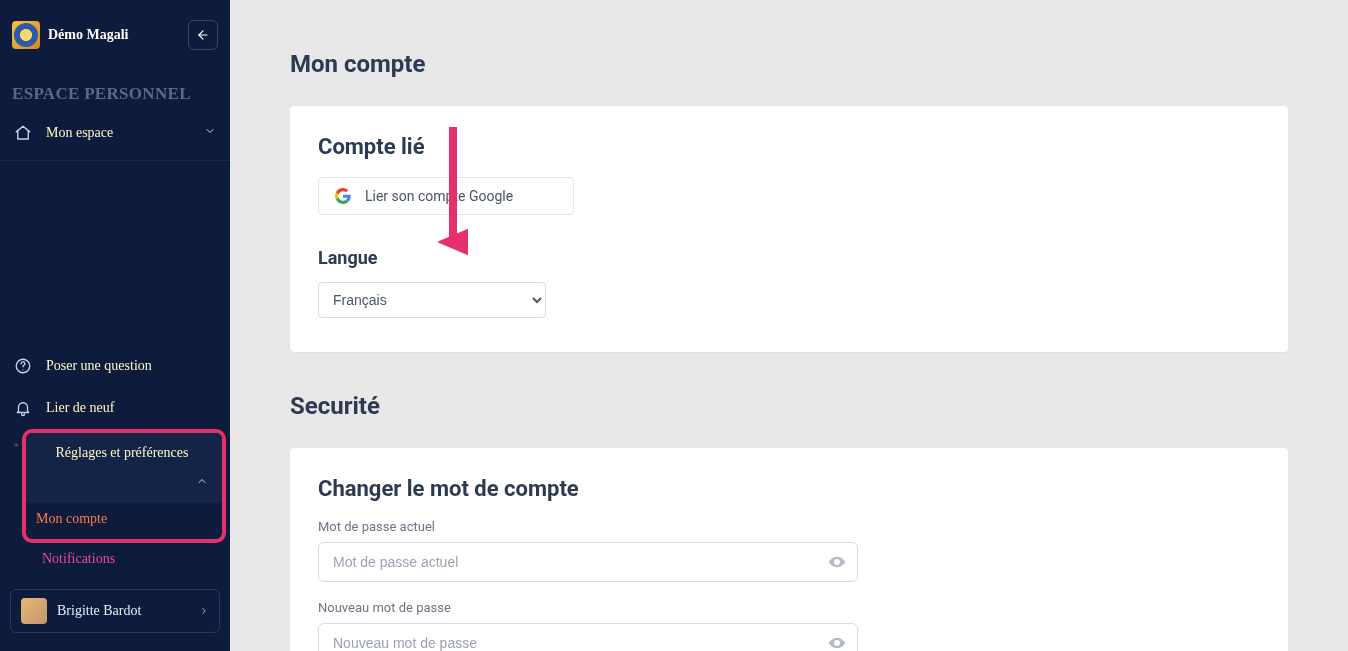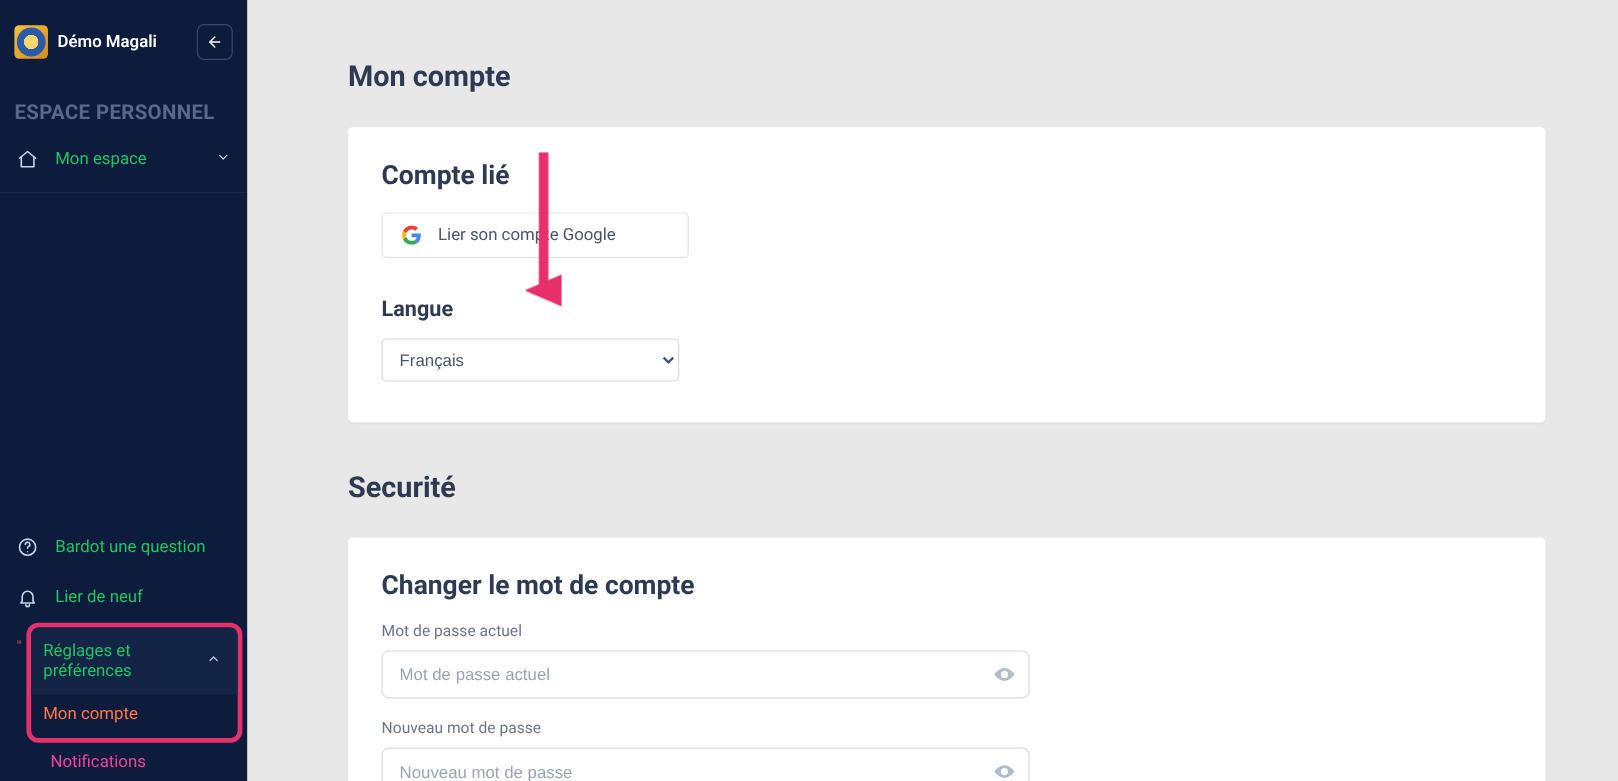--- a/index.html
+++ b/index.html
@@ -12,26 +12,27 @@
       background: #e8e8e8;
       width: 1348px;
       height: 651px;
       overflow: hidden;
       position: relative;
     }
     .sidebar {
       position: absolute;
       left: 0;
       top: 0;
-      width: 206px;
+      width: 230px;
       height: 651px;
       background: #0d1b3d;
       color: #fff;
       display: flex;
       flex-direction: column;
+      font-family: Liberation Serif, serif;
     }
     .sidebar-header {
       display: flex;
       align-items: center;
       padding: 20px 12px 18px 12px;
       justify-content: space-between;
     }
     .brand {
       display: flex;
       align-items: center;
@@ -81,21 +82,21 @@
       padding: 16px 12px 8px 12px;
       letter-spacing: 0.3px;
     }
     .nav-item {
       display: flex;
       align-items: center;
       padding: 12px 14px;
       gap: 14px;
       cursor: pointer;
       font-size: 14px;
-      color: #22c55e;
+      color: #fef9c3;
       position: relative;
     }
     .nav-item.has-chevron .chev {
       margin-left: auto;
     }
     .nav-item .icon {
       width: 18px;
       height: 18px;
       display: flex;
       align-items: center;
@@ -134,20 +135,21 @@
     }
     .highlight-box {
       border: 4px solid #e6306b;
       border-radius: 10px;
       margin: 0 4px;
       padding-bottom: 4px;
     }
     .highlight-box .nav-item {
       background: #132446;
       border-radius: 6px 6px 0 0;
+      flex-direction: column;
     }
     .user-card {
       margin: 14px 10px 18px 10px;
       border: 1px solid #2b3a5c;
       border-radius: 6px;
       display: flex;
       align-items: center;
       padding: 8px 10px;
       gap: 10px;
       cursor: pointer;
@@ -221,21 +223,21 @@
       margin-top: 32px;
     }
     .lang-heading {
       font-size: 18px;
       font-weight: 700;
       color: #2e3a52;
       margin-bottom: 14px;
       margin-top: 12px;
     }
     .lang-select {
-      width: 248px;
+      width: 228px;
       height: 36px;
       border: 1px solid #d6dae2;
       border-radius: 4px;
       padding: 0 10px;
       font-size: 14px;
       color: #4a5568;
       background: #fff;
     }
     .form-label {
       font-size: 13px;
@@ -319,21 +321,21 @@
 
   <div class="sidebar-bottom">
     <div class="nav-item">
       <span class="icon">
         <svg viewBox="0 0 24 24" stroke-width="1.8" stroke-linecap="round" stroke-linejoin="round">
             <circle cx="12" cy="12" r="9"></circle>
             <path d="M9.5 9a2.5 2.5 0 1 1 3.5 2.3c-.8.4-1 .9-1 1.7"></path>
             <circle cx="12" cy="17" r="0.8" fill="#c9d4ea" stroke="none"></circle>
           </svg>
       </span>
-      <span>Bardot une question</span>
+      <span>Poser une question</span>
     </div>
 
     <div class="nav-item">
       <span class="icon">
         <svg viewBox="0 0 24 24" stroke-width="1.8" stroke-linecap="round" stroke-linejoin="round">
             <path d="M18 16v-5a6 6 0 1 0-12 0v5l-1.5 2h15L18 16z"></path>
             <path d="M10 20a2 2 0 0 0 4 0"></path>
           </svg>
       </span>
       <span>Lier de neuf</span>
@@ -351,20 +353,27 @@
           <span>Réglages et préférences</span>
           <span class="chev"><svg viewBox="0 0 24 24" stroke-width="2" stroke-linecap="round" stroke-linejoin="round">
                 <polyline points="6 15 12 9 18 15"></polyline>
               </svg></span>
         </div>
         <span class="sub-item active" style="padding-left:10px">Mon compte</span>
       </div>
     </div>
     <span class="sub-item">Notifications</span>
 
+    <div class="user-card">
+      <div class="avatar"></div>
+      <span class="user-name">Brigitte Bardot</span>
+      <span class="chev"><svg viewBox="0 0 24 24" stroke-width="2" stroke-linecap="round" stroke-linejoin="round" stroke="#c9d4ea" fill="none">
+            <polyline points="9 6 15 12 9 18"></polyline>
+          </svg></span>
+    </div>
   </div>
 </div>
 
 <div class="main">
 
   <h1 class="page-title">Mon compte</h1>
 
   <div class="card">
     <h2 class="card-heading">Compte lié</h2>
     <div class="google-btn">

